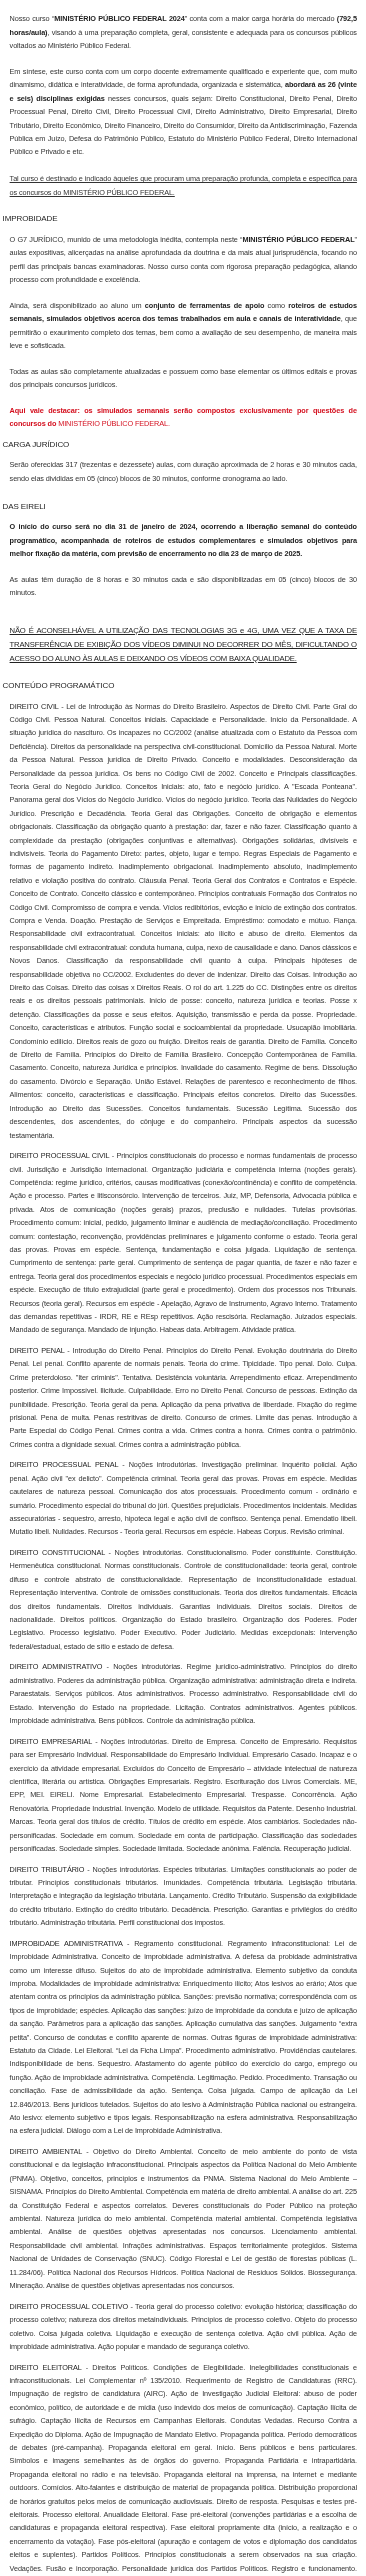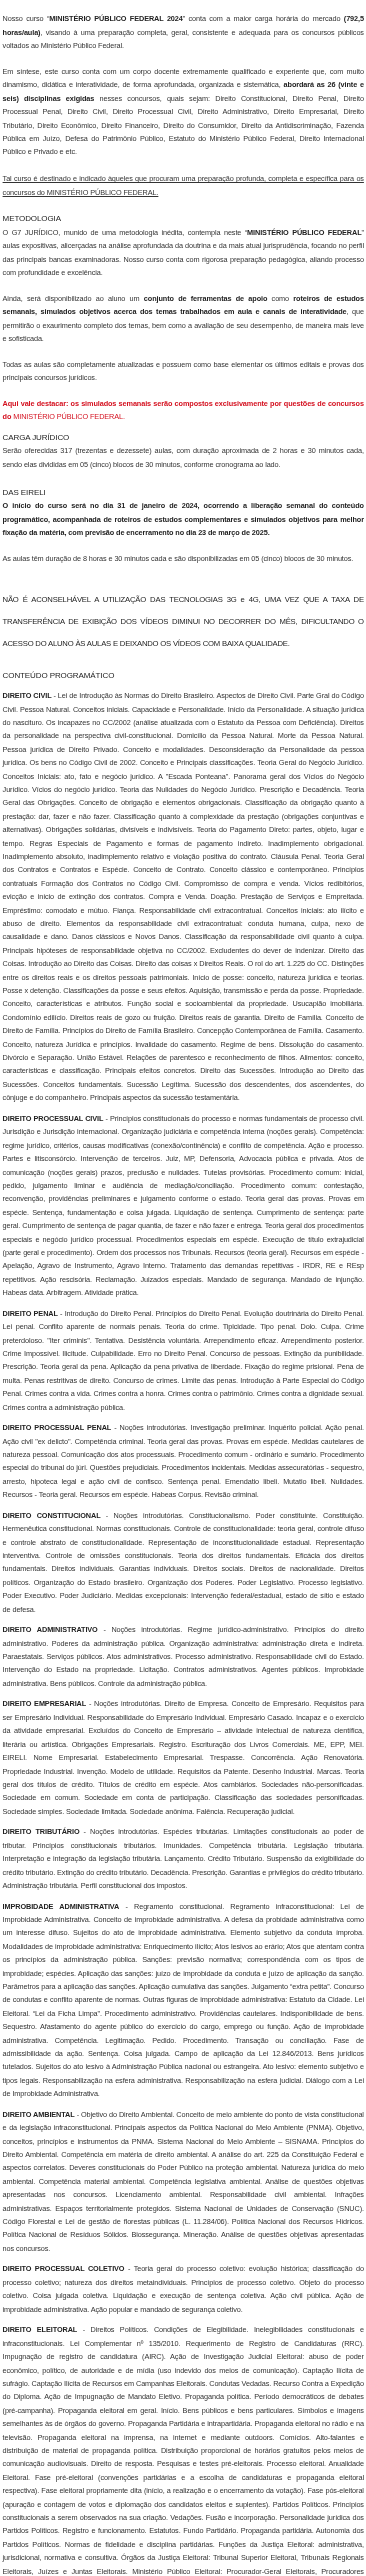--- a/index.html
+++ b/index.html
@@ -13,49 +13,49 @@
   }
   .page { padding: 0 3.1px 20.6px 2.6px; }
   h2.section-title {
     font-size: 8px;
     font-weight: normal;
     color: #222222;
     margin: 0;
     line-height: 13.4px;
     letter-spacing: -0.1px;
   }
-  p { margin: 0; text-align: justify; letter-spacing: -0.1px; }
+  p { margin: 7px; text-align: justify; letter-spacing: -0.1px; }
   .gap-top { margin-top: 12.4px; }
   .underline { text-decoration: underline; }
   .red { color: #d4101f; }
   b, .bold { font-weight: bold; color: #222; }
-  .caps-block { font-size: 7.7px; line-height: 22px; color: #222; text-align: justify; letter-spacing: -0.2px; }
+  .caps-block { font-size: 7.7px; line-height: 14px; color: #222; text-align: justify; letter-spacing: -0.2px; text-decoration: underline; }
   .subject { margin-top: 7.2px; }
-  .subject .subject-name { font-weight: bold; color: #222; }
+  .subject .subject-name { font-weight: normal; color: #222; }
 </style>
 </head>
 <body>
 
 <div class="page">
 
   <section>
     <p class="gap-top">
       <span>Nosso curso “</span><b>MINISTÉRIO PÚBLICO FEDERAL 2024</b><span>” conta com a maior carga horária do mercado </span><b>(792,5 horas/aula)</b><span>, visando à uma preparação completa, geral, consistente e adequada para os concursos públicos voltados ao Ministério Público Federal.</span>
     </p>
     <p class="gap-top">
       <span>Em síntese, este curso conta com um corpo docente extremamente qualificado e experiente que, com muito dinamismo, didática e interatividade, de forma aprofundada, organizada e sistemática, </span><b>abordará as 26 (vinte e seis) disciplinas exigidas</b><span> nesses concursos, quais sejam: Direito Constitucional, Direito Penal, Direito Processual Penal, Direito Civil, Direito Processual Civil, Direito Administrativo, Direito Empresarial, Direito Tributário, Direito Econômico, Direito Financeiro, Direito do Consumidor, Direito da Antidiscriminação, Fazenda Pública em Juízo, Defesa do Patrimônio Público, Estatuto do Ministério Público Federal, Direito Internacional Público e Privado e etc.</span>
     </p>
   </section>
 
   <section style="margin-top:13.4px">
     <p class="underline">Tal curso é destinado e indicado àqueles que procuram uma preparação profunda, completa e específica para os concursos do MINISTÉRIO PÚBLICO FEDERAL.</p>
   </section>
 
   <section style="margin-top:13.4px">
-    <h2 class="section-title">METODOLOGIA</h2>
+    <h2 class="section-title">IMPROBIDADE</h2>
     <p>
       <span>O G7 JURÍDICO, munido de uma metodologia inédita, contempla neste “</span><b>MINISTÉRIO PÚBLICO FEDERAL</b><span>” aulas expositivas, alicerçadas na análise aprofundada da doutrina e da mais atual jurisprudência, focando no perfil das principais bancas examinadoras. Nosso curso conta com rigorosa preparação pedagógica, aliando processo com profundidade e excelência.</span>
     </p>
     <p class="gap-top">
       <span>Ainda, será disponibilizado ao aluno um </span><b>conjunto de ferramentas de apoio</b><span> como </span><b>roteiros de estudos semanais, simulados objetivos acerca dos temas trabalhados em aula e canais de interatividade</b><span>, que permitirão o exaurimento completo dos temas, bem como a avaliação de seu desempenho, de maneira mais leve e sofisticada.</span>
     </p>
     <p class="gap-top">Todas as aulas são completamente atualizadas e possuem como base elementar os últimos editais e provas dos principais concursos jurídicos.</p>
     <p class="gap-top red">
       <b class="red">Aqui vale destacar: os simulados semanais serão compostos exclusivamente por questões de concursos do </b><span>MINISTÉRIO PÚBLICO FEDERAL.</span>
     </p>

